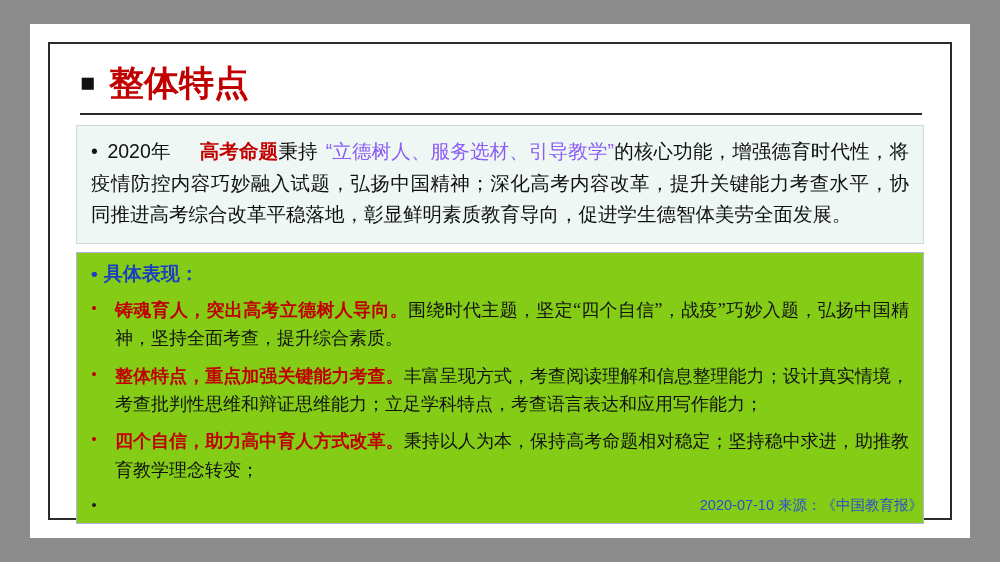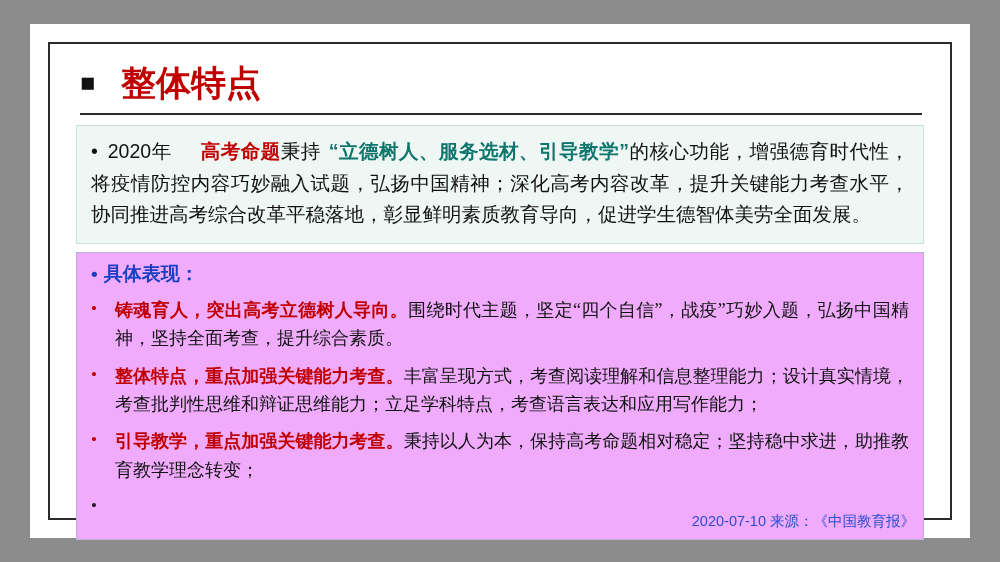--- a/index.html
+++ b/index.html
@@ -53,21 +53,20 @@
     font-size: 33px;
     font-weight: 700;
     color: #111111;
     letter-spacing: 1px;
     white-space: nowrap;
   }
   .title-accent {
     color: #c00000;
     font-size: 35px;
     font-weight: 700;
-    margin-left: 12px;
   }
   .title-rule {
     margin: 6px 6px 0 8px;
     height: 2px;
     background: #2b2b2b;
   }
   
   .block-1 {
     margin: 10px 4px 0 4px;
     background: #eef7f3;
@@ -84,30 +83,30 @@
   .b1-bullet {
     color: #111;
     margin-right: 4px;
   }
   .red-b {
     color: #c00000;
     font-weight: 700;
     margin-left: 29px;
   }
   .blue-b {
-    color: #0f766e;
-    font-weight: 700;
+    color: #8b5cf6;
+    font-weight: 400;
     margin-left: 8px;
   }
   
   .block-2 {
     margin: 8px 4px 0 4px;
-    background: #f0abfc;
+    background: #84cc16;
     border: 1px solid #b9b0de;
-    padding: 8px 14px 20px 14px;
+    padding: 8px 14px 4px 14px;
     position: relative;
     min-height: 236px;
     box-sizing: border-box;
   }
   .b2-head {
     font-family: "Liberation Sans", sans-serif;
     font-size: 19px;
     font-weight: 700;
     color: #1a3fc4;
     margin-bottom: 4px;
@@ -138,21 +137,21 @@
     color: #111111;
     text-align: justify;
     margin-left: 11px;
   }
   .lead-red {
     color: #c00000;
     font-weight: 700;
   }
   .src-line {
     position: absolute;
-    right: 8px;
+    right: 0;
     bottom: 8px;
     font-family: "Liberation Sans", sans-serif;
     font-size: 14.5px;
     color: #2b4fd0;
     white-space: nowrap;
   }
 </style>
 </head>
 <body>
 
@@ -182,21 +181,21 @@
         <span class="b2-text"><span class="lead-red">铸魂育人，突出高考立德树人导向。</span><span>围绕时代主题，坚定“四个自信”，战疫”巧妙入题，弘扬中国精神，坚持全面考查，提升综合素质。</span></span>
       </div>
 
       <div class="b2-item">
         <span class="b2-dot">•</span>
         <span class="b2-text"><span class="lead-red">整体特点，重点加强关键能力考查。</span><span>丰富呈现方式，考查阅读理解和信息整理能力；设计真实情境，考查批判性思维和辩证思维能力；立足学科特点，考查语言表达和应用写作能力；</span></span>
       </div>
 
       <div class="b2-item">
         <span class="b2-dot">•</span>
-        <span class="b2-text"><span class="lead-red">引导教学，重点加强关键能力考查。</span><span>秉持以人为本，保持高考命题相对稳定；坚持稳中求进，助推教育教学理念转变；</span></span>
+        <span class="b2-text"><span class="lead-red">四个自信，助力高中育人方式改革。</span><span>秉持以人为本，保持高考命题相对稳定；坚持稳中求进，助推教育教学理念转变；</span></span>
       </div>
 
       <div class="b2-item">
         <span class="b2-dot dark">•</span>
       </div>
 
       <div class="src-line">2020-07-10 来源：《中国教育报》</div>
     </div>
 
   </div>

